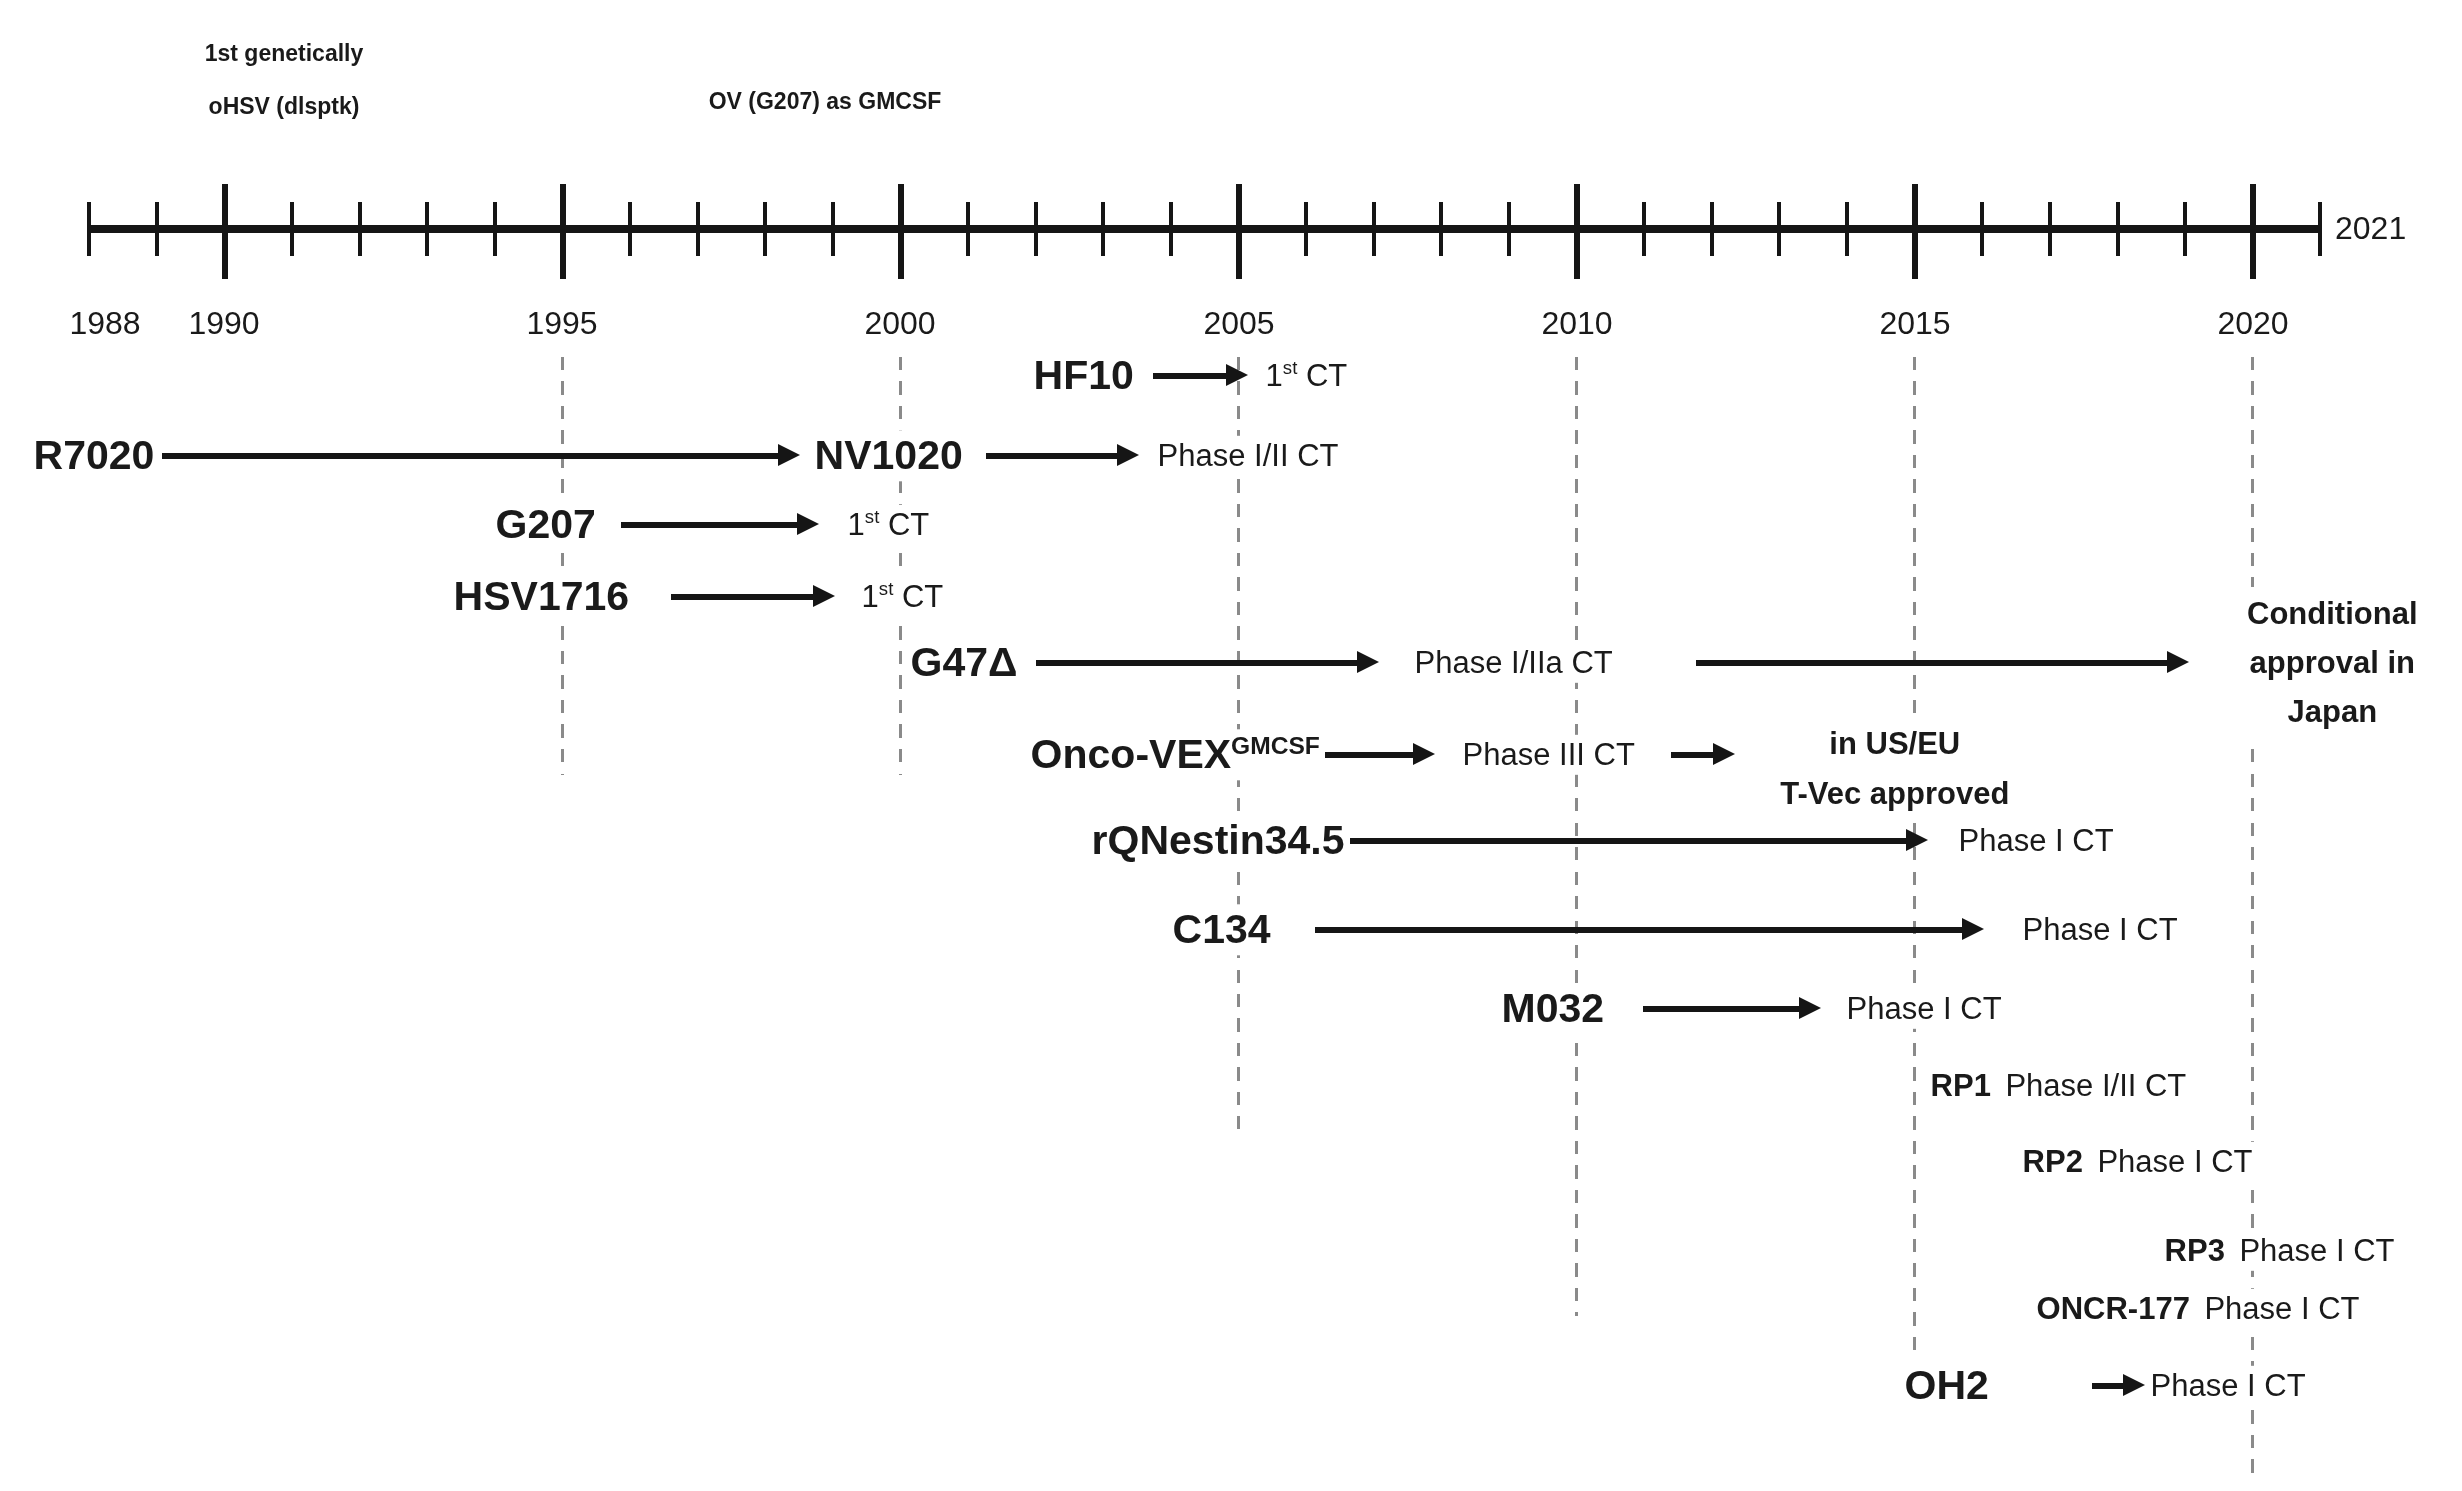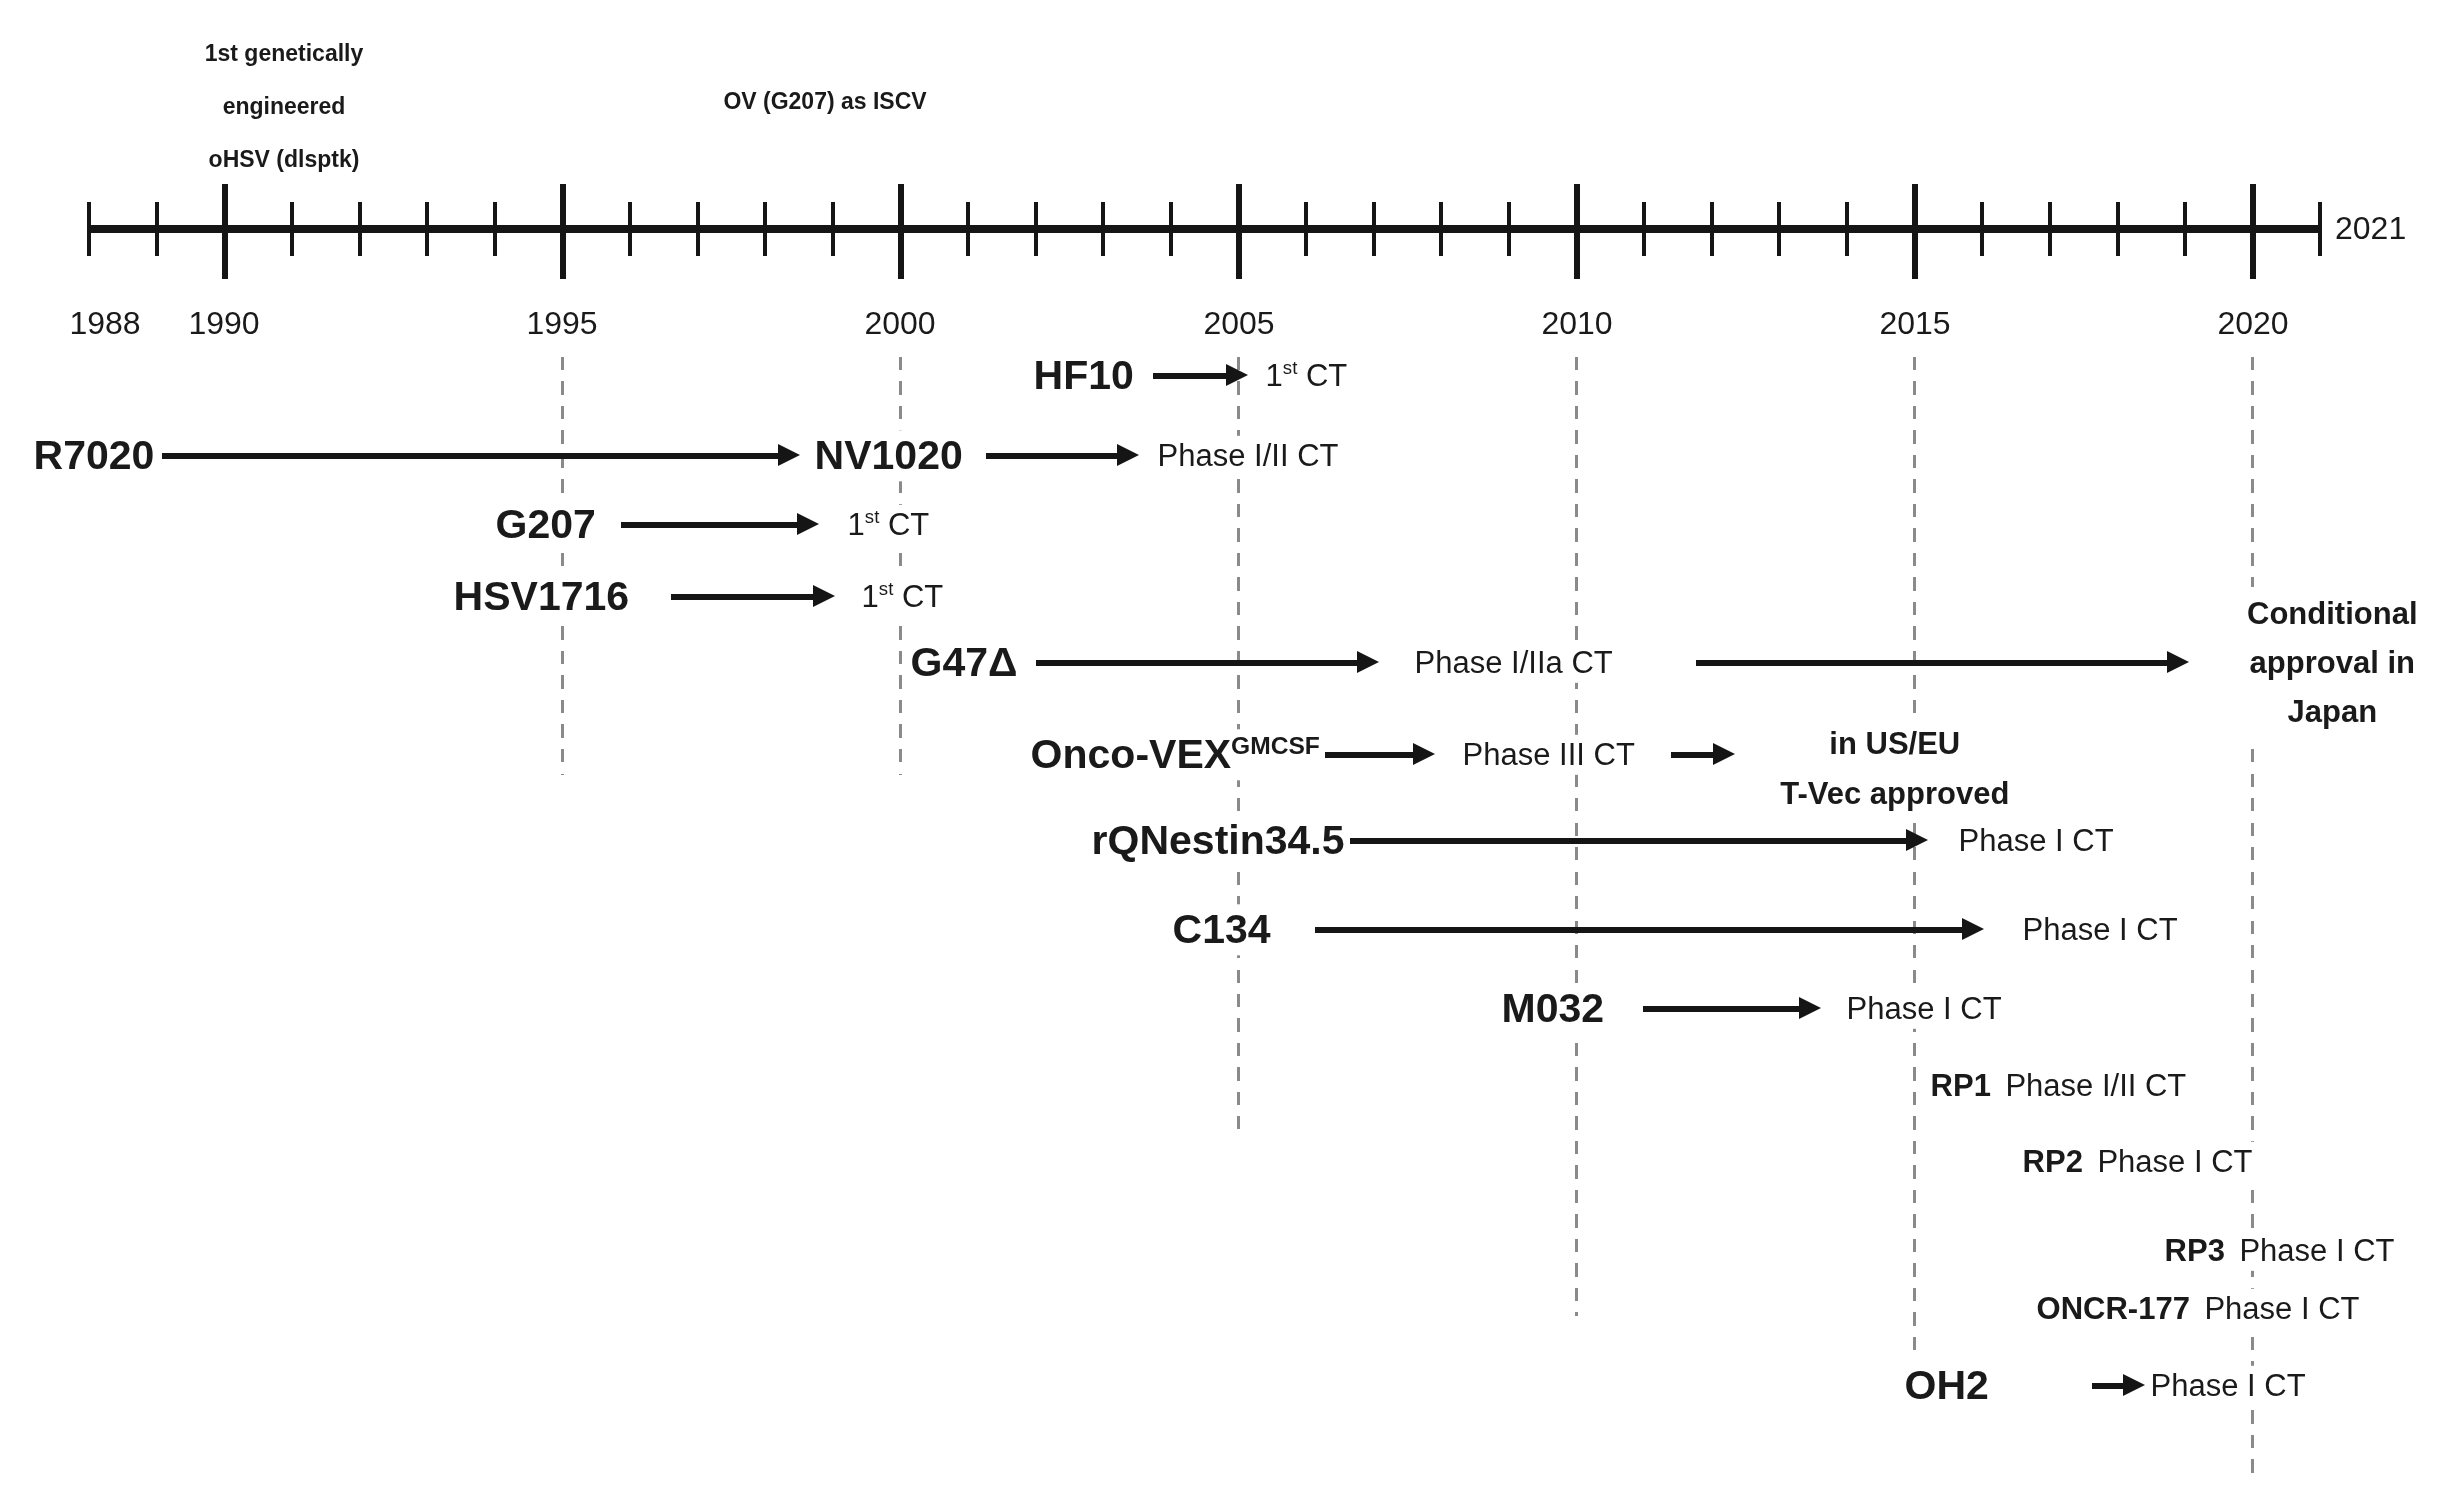--- a/index.html
+++ b/index.html
@@ -34,25 +34,24 @@
   .arrow .head{position:absolute;right:0;top:-11.7px;width:0;height:0;display:block;
     border-left:22px solid #151515;border-top:11.7px solid transparent;border-bottom:11.7px solid transparent;}
 </style>
 </head>
 <body>
 
 <div class="canvas">
 
   <div class="ann" style="left:61px;top:27px;width:446px;">
     <span class="ln" style="display:block">1st genetically</span>
-    <span class="ln" style="display:block">engineered</span>
     <span class="ln" style="display:block">oHSV (dlsptk)</span>
   </div>
   <div class="ann" style="left:630px;top:75px;width:390px;">
-    <span class="ln" style="display:block">OV (G207) as ISCV</span>
+    <span class="ln" style="display:block">OV (G207) as GMCSF</span>
   </div>
 
   <div>
     <div class="axis-line"></div>
     <div class="year-end">2021</div>
   <div class="tick" style="left: 87px;"></div>
       <div class="tick" style="left: 155px;"></div>
       <div class="tick major" style="left: 222px;"></div>
       <div class="tick" style="left: 290px;"></div>
       <div class="tick" style="left: 358px;"></div>

